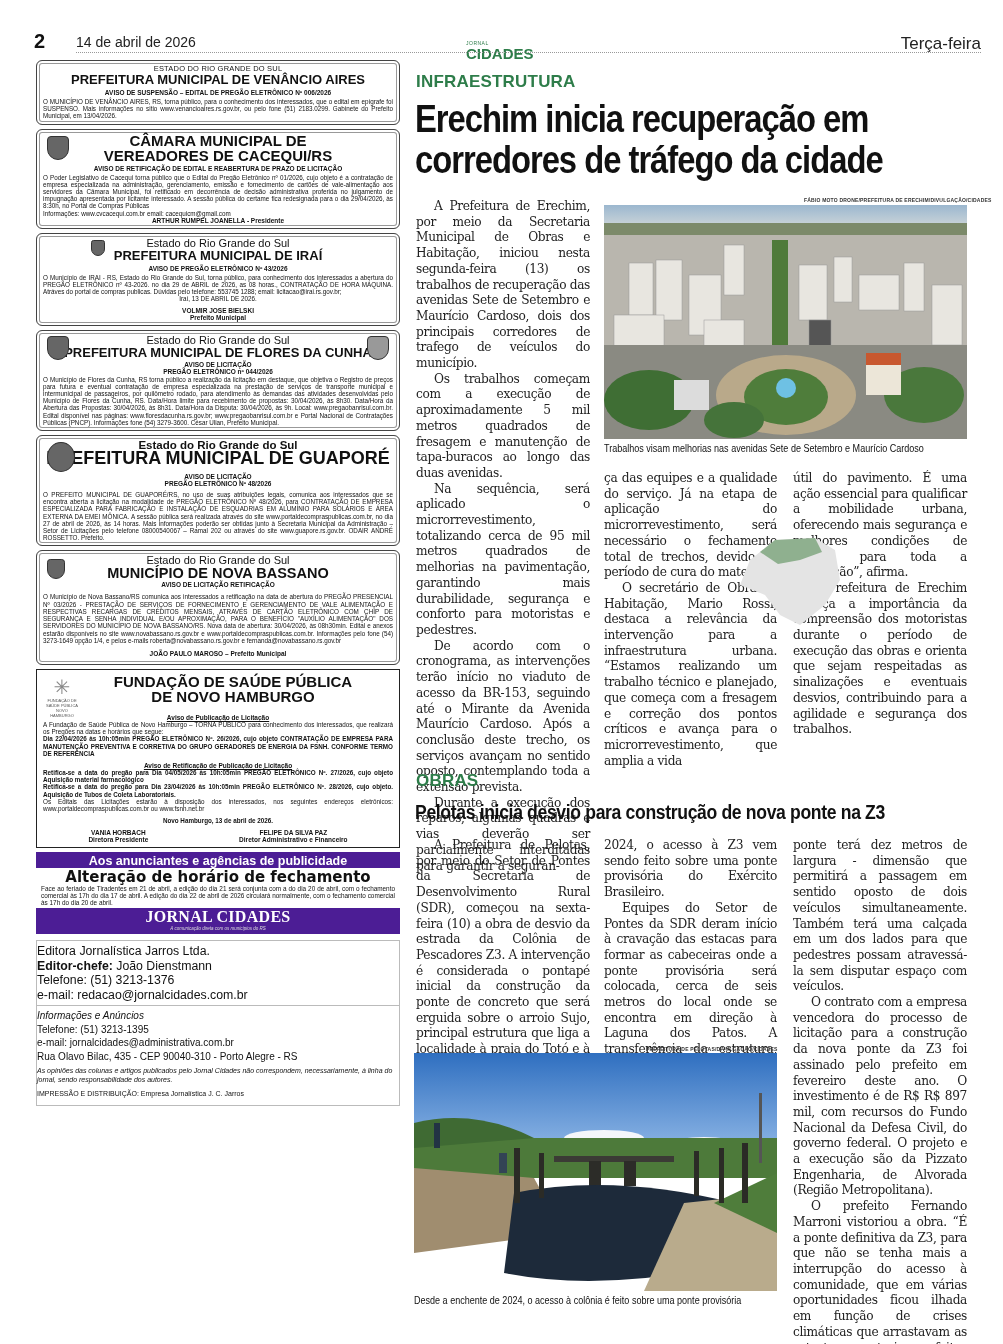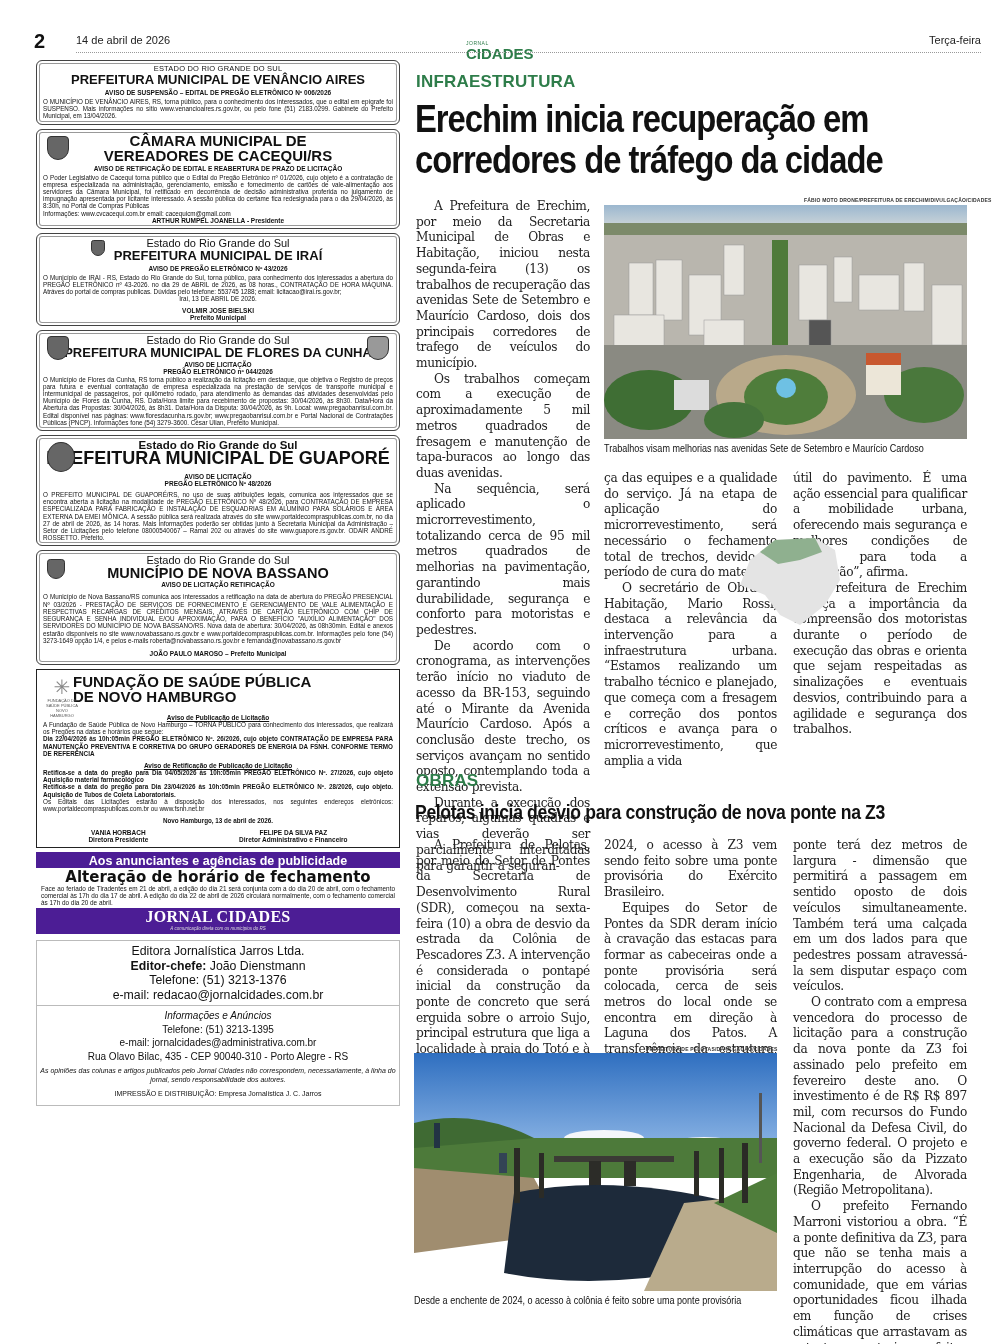--- a/index.html
+++ b/index.html
@@ -1,52 +1,52 @@
 <!DOCTYPE html>
 <html><head>
 <meta charset="utf-8">
 <style>
 *{box-sizing:border-box;margin:0;padding:0}
 html,body{width:1003px;height:1344px;background:#fff;overflow:hidden}
 body{position:relative;font-family:"Liberation Sans",sans-serif;color:#111}
 .hdr{position:absolute;left:0;top:0;width:1003px;height:56px}
 .pgnum{position:absolute;left:34px;top:30px;font:900 20px "Liberation Sans",sans-serif}
-.hdate{position:absolute;left:76px;top:34px;font-size:11px;color:#222}
-.hday{position:absolute;right:22px;top:34px;font-size:11px;color:#222}
+.hdate{position:absolute;left:76px;top:34px;font-size:14px;color:#222}
+.hday{position:absolute;right:22px;top:34px;font-size:17px;color:#222}
 .hlogo{position:absolute;left:466px;top:40px;text-align:left;color:#2e7d4a}
 .hlogo .s{font-size:5px;display:block;letter-spacing:.5px}
 .hlogo .b{font:bold 15px "Liberation Sans",sans-serif;display:block;margin-top:-1px}
 .hrule{position:absolute;left:76px;right:22px;top:52px;border-top:1px dotted #999}
 .leftcol{position:absolute;left:36px;top:60px;width:364px}
 .ad{border:1.5px solid #444;border-radius:6px;padding:3px 6px 4px;margin-bottom:4px;position:relative;text-align:center;box-shadow:inset 0 0 0 2px #fff,inset 0 0 0 3px #999}
 .ad p{font-size:6.3px;line-height:7.2px;text-align:justify}
 .ad .c{text-align:center}
 .ad .st{font-size:7.5px;letter-spacing:.2px}
 .ad .st2{font-size:11px}
 .ad .t1{font:bold 13px "Liberation Sans",sans-serif;line-height:14px}
 .ad .t2{font:bold 15px "Liberation Sans",sans-serif;line-height:15px}
 .ad .sub{font:bold 6.5px "Liberation Sans",sans-serif;margin:2px 0}
 .ad .sig{font:bold 6.5px "Liberation Sans",sans-serif;text-align:center}
 .crest{position:absolute;width:22px;height:24px;border-radius:4px 4px 11px 11px;background:#666;border:1px solid #333}
 .fund{border:1.5px solid #222;padding:4px 6px;margin-bottom:4px;position:relative}
 .fund p{font-size:6.3px;line-height:7.2px;text-align:justify}
-.fund .t{font:bold 15px "Liberation Sans",sans-serif;line-height:15px;margin-left:30px}
+.fund .t{font:bold 15px "Liberation Sans",sans-serif;line-height:15px;text-align:center;margin-left:30px}
 .fund .u{text-decoration:underline;font-weight:bold;text-align:center;font-size:6.5px;margin-top:5px}
 .fund .b{font-weight:bold}
 .fund .sigs{display:flex;justify-content:space-around;margin-top:5px;font:bold 6.5px "Liberation Sans",sans-serif;text-align:center}
 .flogo{position:absolute;left:8px;top:6px;width:34px;height:38px;font-size:4px;text-align:center;color:#555}
 .flogo .x{font-size:20px;color:#888;line-height:22px}
 .notice{background:#4c1d95;padding:2px 0 3px;margin-bottom:6px}
 .notice .h{color:#fff;font:bold 12.5px "Liberation Sans",sans-serif;text-align:center;line-height:14px}
 .notice .box{background:#fff;padding:1px 5px 2px}
 .notice .box .t{font:bold 15px "DejaVu Sans",sans-serif;text-align:center;line-height:16px}
 .notice .box p{font-size:6.4px;line-height:7px;text-align:justify}
 .notice .lg{color:#fff;text-align:center;font:bold 16px "Liberation Serif",serif;letter-spacing:.3px;line-height:18px}
 .notice .lg2{color:#ddd;text-align:center;font-size:4.5px;font-style:italic}
-.exp{border:1px solid #bbb;text-align:center}
+.exp{border:1px solid #bbb;text-align:left}
 .exp .a{padding:3px 0;border-bottom:1px solid #bbb;font-size:12.3px;line-height:14.5px}
 .exp .b{padding:3px 0 4px;font-size:10px;line-height:13.5px}
 .exp .b .i{font-style:italic}
 .exp .b .d{font-size:7px;font-style:italic;line-height:9px;margin-top:3px}
 .exp .b .pr{font-size:7px;margin-top:3px}
 .sec{position:absolute;color:#2e7d4a;font:bold 17px "Liberation Sans",sans-serif;letter-spacing:.2px}
 .headline{position:absolute;font:bold 39px "Liberation Sans",sans-serif;line-height:41px;letter-spacing:-1.2px;transform:scaleX(.84);transform-origin:left top;width:640px}
 .h2{position:absolute;font:bold 20px "Liberation Sans",sans-serif;letter-spacing:-.4px;transform:scaleX(.88);transform-origin:left top;white-space:nowrap}
 .col{position:absolute;font:12.2px/15.7px "DejaVu Serif",serif;color:#222;text-align:justify;letter-spacing:-.35px}
 .col p{text-indent:18px}

